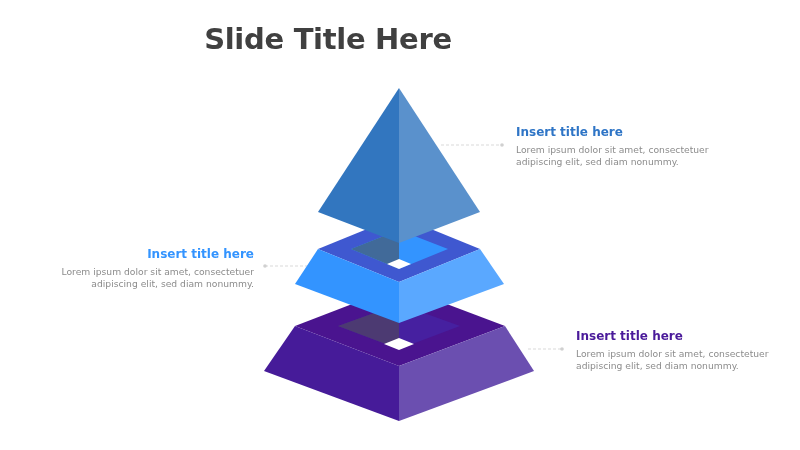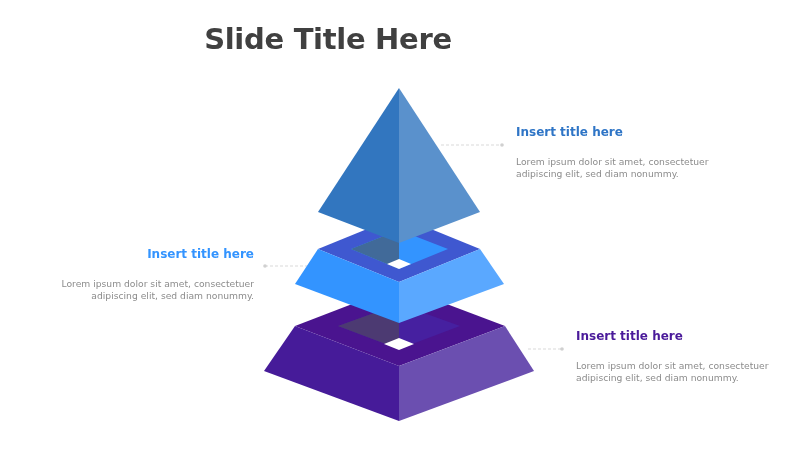--- a/index.html
+++ b/index.html
@@ -1,21 +1,21 @@
 <!DOCTYPE html>
 <html><head>
 <meta charset="utf-8">
 <style>
   html, body { margin:0; padding:0; background:#ffffff; }
   body { width:800px; height:450px; position:relative; overflow:hidden; font-family:"DejaVu Sans", sans-serif; }
   .title { position:absolute; left:0; width:656px; top:22px; text-align:center; font-size:29px; font-weight:bold; color:#404040; letter-spacing:-0.3px; }
   svg.diagram { position:absolute; left:0; top:0; }
   .callout { position:absolute; width:260px; }
   .callout .ct { font-size:12px; font-weight:bold; line-height:16px; }
-  .callout .cb { font-size:9.2px; color:#8c8c8c; line-height:12px; margin-top:16px; }
+  .callout .cb { font-size:9.2px; color:#8c8c8c; line-height:12px; margin-top:4px; }
   .right { text-align:left; }
   .left { text-align:right; }
 </style>
 </head>
 <body>
 
 <div class="title">Slide Title Here</div>
 
 <svg class="diagram" width="800" height="450" viewBox="0 0 800 450">
 

